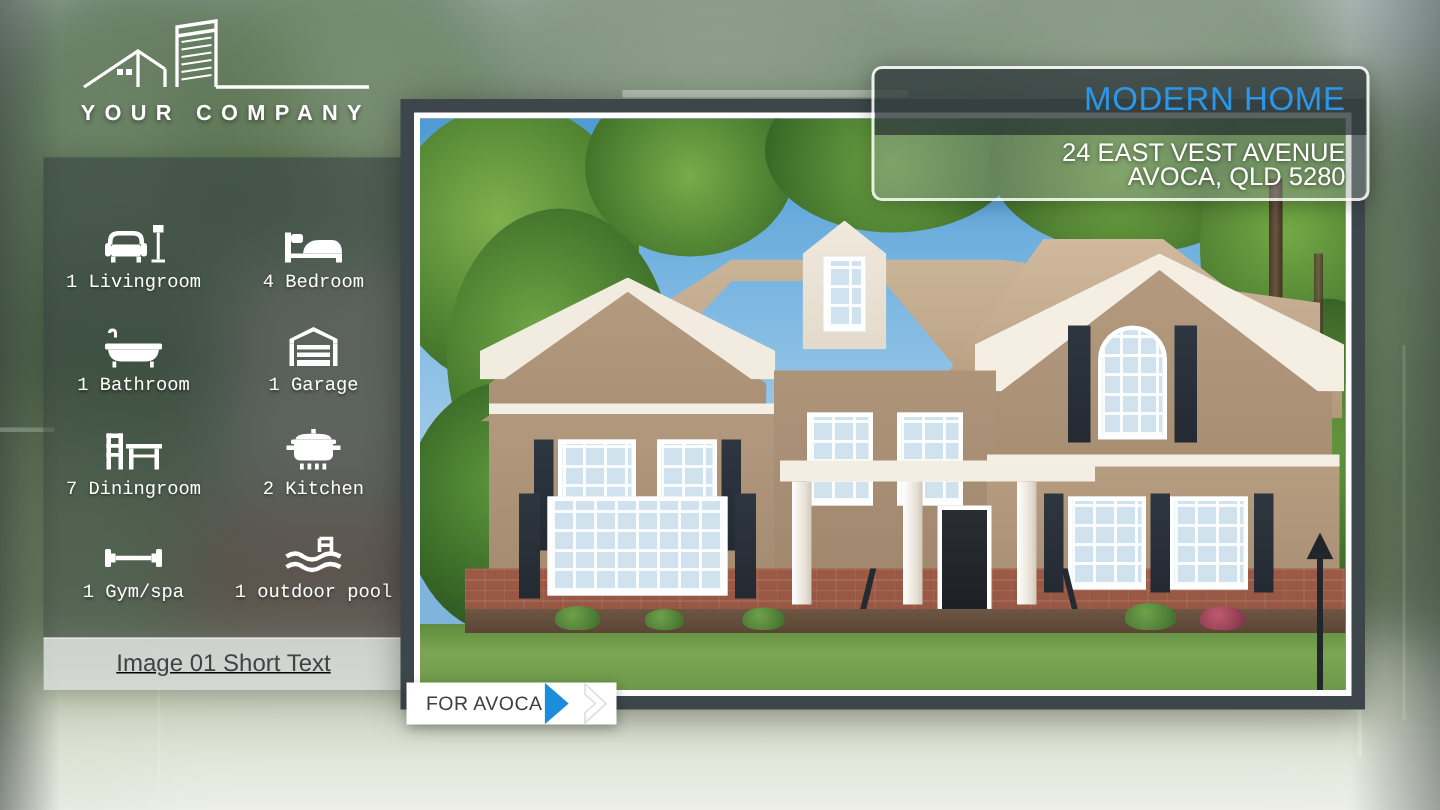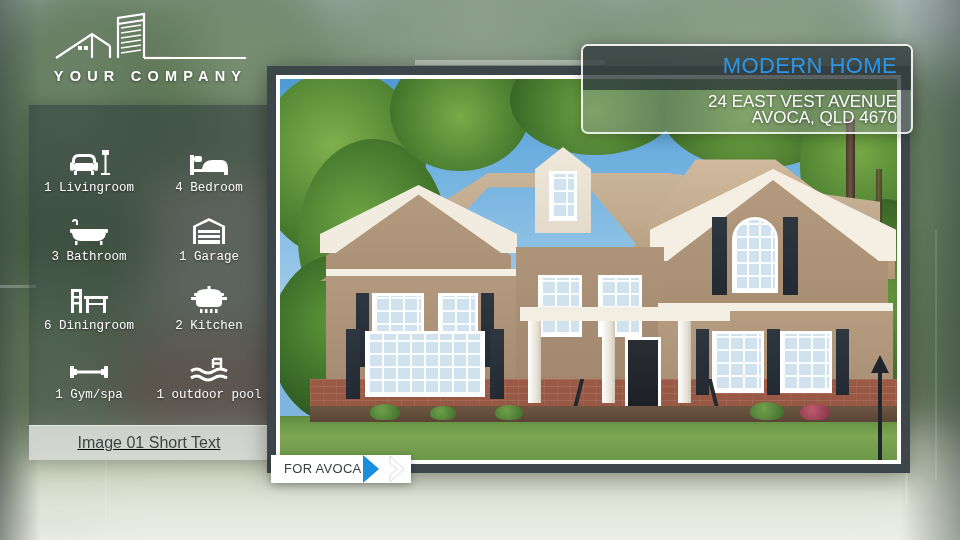--- a/index.html
+++ b/index.html
@@ -271,21 +271,21 @@
       <div class="cell">
         <div class="ico">
           <svg width="42" height="30" viewBox="0 0 42 30" fill="#ffffff">
             <path d="M4,6 q0,-3 3,-3 q3,0 3,3 v3 h-2 v-3 q0,-1 -1,-1 q-1,0 -1,1 z"></path>
             <rect x="2" y="13" width="38" height="4" rx="1"></rect>
             <path d="M4,17 q1,8 9,8 h16 q8,0 9,-8 z"></path>
             <rect x="7" y="25" width="2.5" height="4"></rect>
             <rect x="32" y="25" width="2.5" height="4"></rect>
           </svg>
         </div>
-        <div class="lbl">3 Bathroom</div>
+        <div class="lbl">1 Bathroom</div>
       </div>
 
       <div class="cell">
         <div class="ico">
           <svg width="36" height="30" viewBox="0 0 36 30" fill="#ffffff">
             <path d="M2,10 L18,2 L34,10 L34,13 L31,13 L31,11 L18,5 L5,11 L5,13 L2,13 z"></path>
             <rect x="2" y="13" width="3" height="15"></rect>
             <rect x="31" y="13" width="3" height="15"></rect>
             <rect x="7" y="14" width="22" height="3"></rect>
             <rect x="7" y="19" width="22" height="3"></rect>
@@ -302,21 +302,21 @@
             <rect x="3" y="4" width="11" height="3"></rect>
             <rect x="11" y="4" width="3" height="24"></rect>
             <rect x="3" y="11" width="11" height="2.5"></rect>
             <rect x="3" y="17" width="11" height="2.5"></rect>
             <rect x="16" y="11" width="24" height="3"></rect>
             <rect x="18" y="14" width="3" height="14"></rect>
             <rect x="35" y="14" width="3" height="14"></rect>
             <rect x="18" y="18" width="20" height="2"></rect>
           </svg>
         </div>
-        <div class="lbl">6 Diningroom</div>
+        <div class="lbl">7 Diningroom</div>
       </div>
 
       <div class="cell">
         <div class="ico">
           <svg width="40" height="30" viewBox="0 0 40 30" fill="#ffffff">
             <rect x="18.5" y="1" width="3" height="3"></rect>
             <path d="M8,8 q0,-4 12,-4 q12,0 12,4 z"></path>
             <rect x="5" y="8" width="30" height="3" rx="1"></rect>
             <path d="M7,11 h26 v7 q0,4 -5,4 h-16 q-5,0 -5,-4 z"></path>
             <rect x="2" y="12" width="5" height="3"></rect>
@@ -435,21 +435,21 @@
       </div>
     </div>
   </div>
 
   <div class="info">
     <div class="info-top"></div>
     <div class="info-bot"></div>
     <div class="info-title">MODERN HOME</div>
     <div class="info-addr">
       <div>24 EAST VEST AVENUE</div>
-      <div>AVOCA, QLD 4670</div>
+      <div>AVOCA, QLD 5280</div>
     </div>
   </div>
 
   <div class="forsale">
     <span>FOR AVOCA</span>
   </div>
   <div class="chev chev-blue"></div>
   <div class="chev chev-wrap">
     <svg width="26" height="28" viewBox="0 0 26 28">
       <path d="M1,1 L15,14 L1,27 L1,20 L8,14 L1,8 Z" fill="#ffffff" stroke="#d8dcdd" stroke-width="1"></path>

